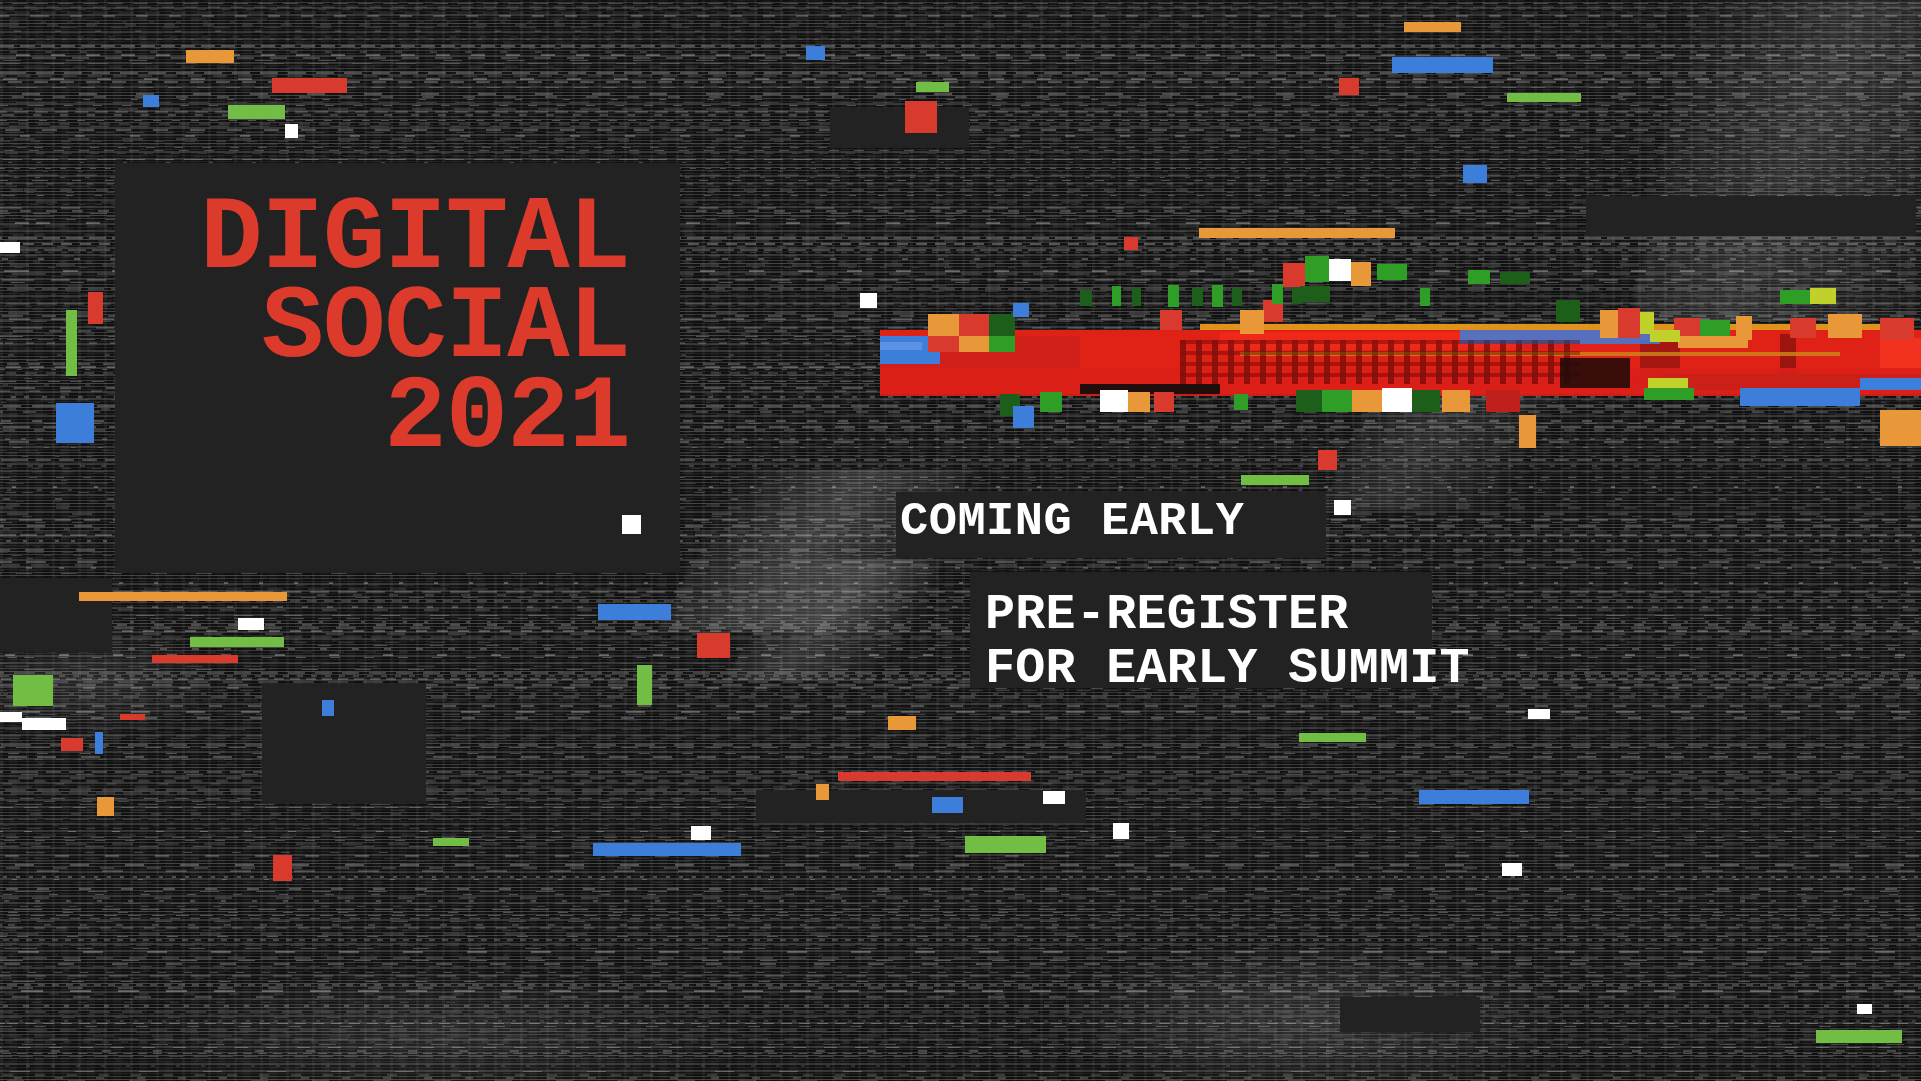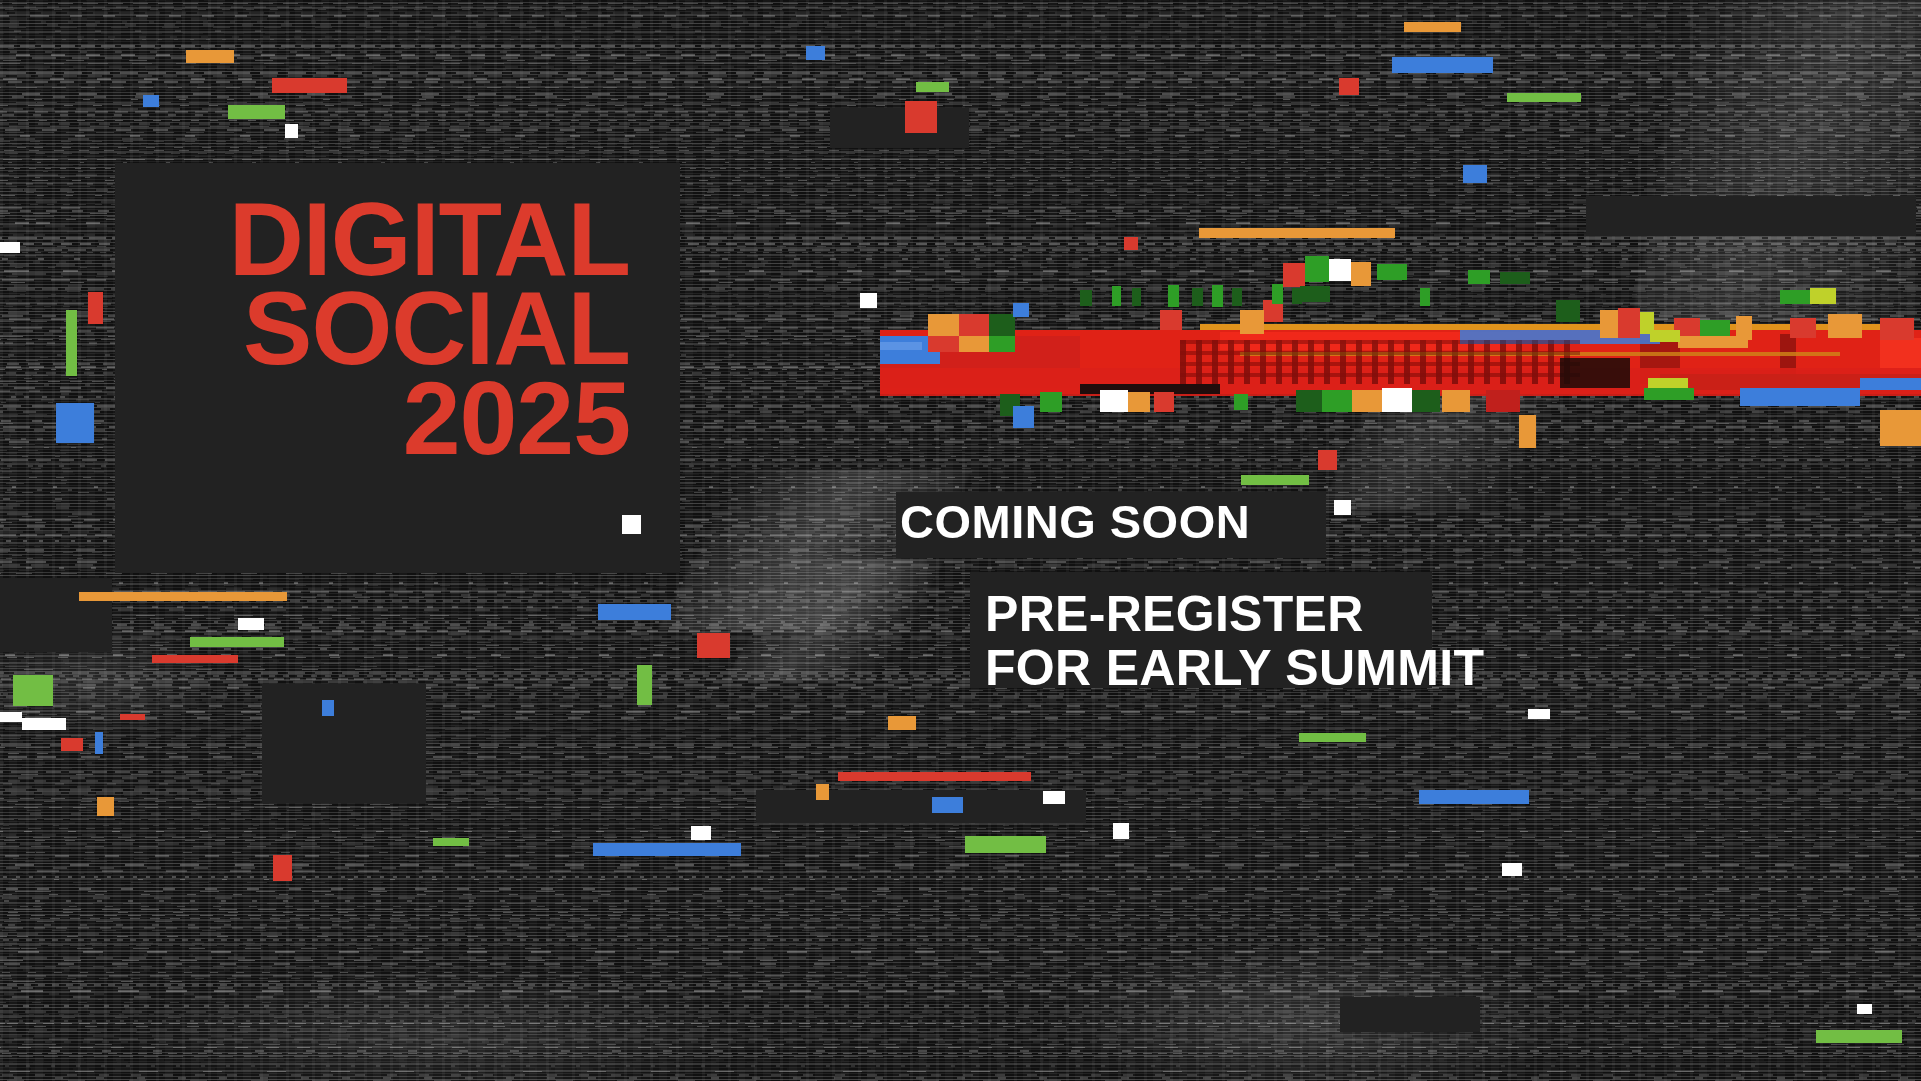--- a/index.html
+++ b/index.html
@@ -2,21 +2,21 @@
 <html><head>
 <meta charset="utf-8">
 <style>
   html,body{margin:0;padding:0;background:#0b0b0b;}
   *{box-sizing:border-box;}
   #stage{
     position:relative;
     width:1921px;height:1081px;
     overflow:hidden;
     background:#141414;
-    font-family:Liberation Sans, sans-serif;
+    font-family:Liberation Mono, monospace;
     padding-left:42px;
     -webkit-font-smoothing:antialiased;
   }
 
   
   .bg-base{position:absolute;inset:0;background:#101010;}
   .scan{
     position:absolute;inset:0;
     background-image:
       repeating-linear-gradient(to bottom,
@@ -648,25 +648,25 @@
       <div class="blk" style="left:1857px;top:1004px;width:15px;height:10px;background:#FFFFFF;"></div>
       <div class="blk" style="left:1816px;top:1030px;width:86px;height:13px;background:#72BE44;"></div>
       <div class="blk" style="left:1502px;top:863px;width:20px;height:13px;background:#FFFFFF;"></div>
       <div class="blk" style="left:0px;top:242px;width:20px;height:11px;background:#FFFFFF;"></div>
       <div class="blk" style="left:0px;top:712px;width:22px;height:10px;background:#FFFFFF;"></div>
     </div>
 
   <div class="title" style="left:180px;top:195px;width:450px;">
     <span class="title-line">DIGITAL</span>
     <span class="title-line">SOCIAL</span>
-    <span class="title-line">2025</span>
+    <span class="title-line">2021</span>
   </div>
   <div class="dot-sq" style="left:622px;top:515px;width:19px;height:19px;"></div>
 
-  <div class="coming" style="left:900px;top:498px;">COMING SOON</div>
+  <div class="coming" style="left:900px;top:498px;">COMING EARLY</div>
 
   <div class="prereg" style="left:985px;top:588px;">
     <span>PRE-REGISTER</span>
     <span>FOR EARLY SUMMIT</span>
   </div>
 
 
 </div>
 
 </body></html>

